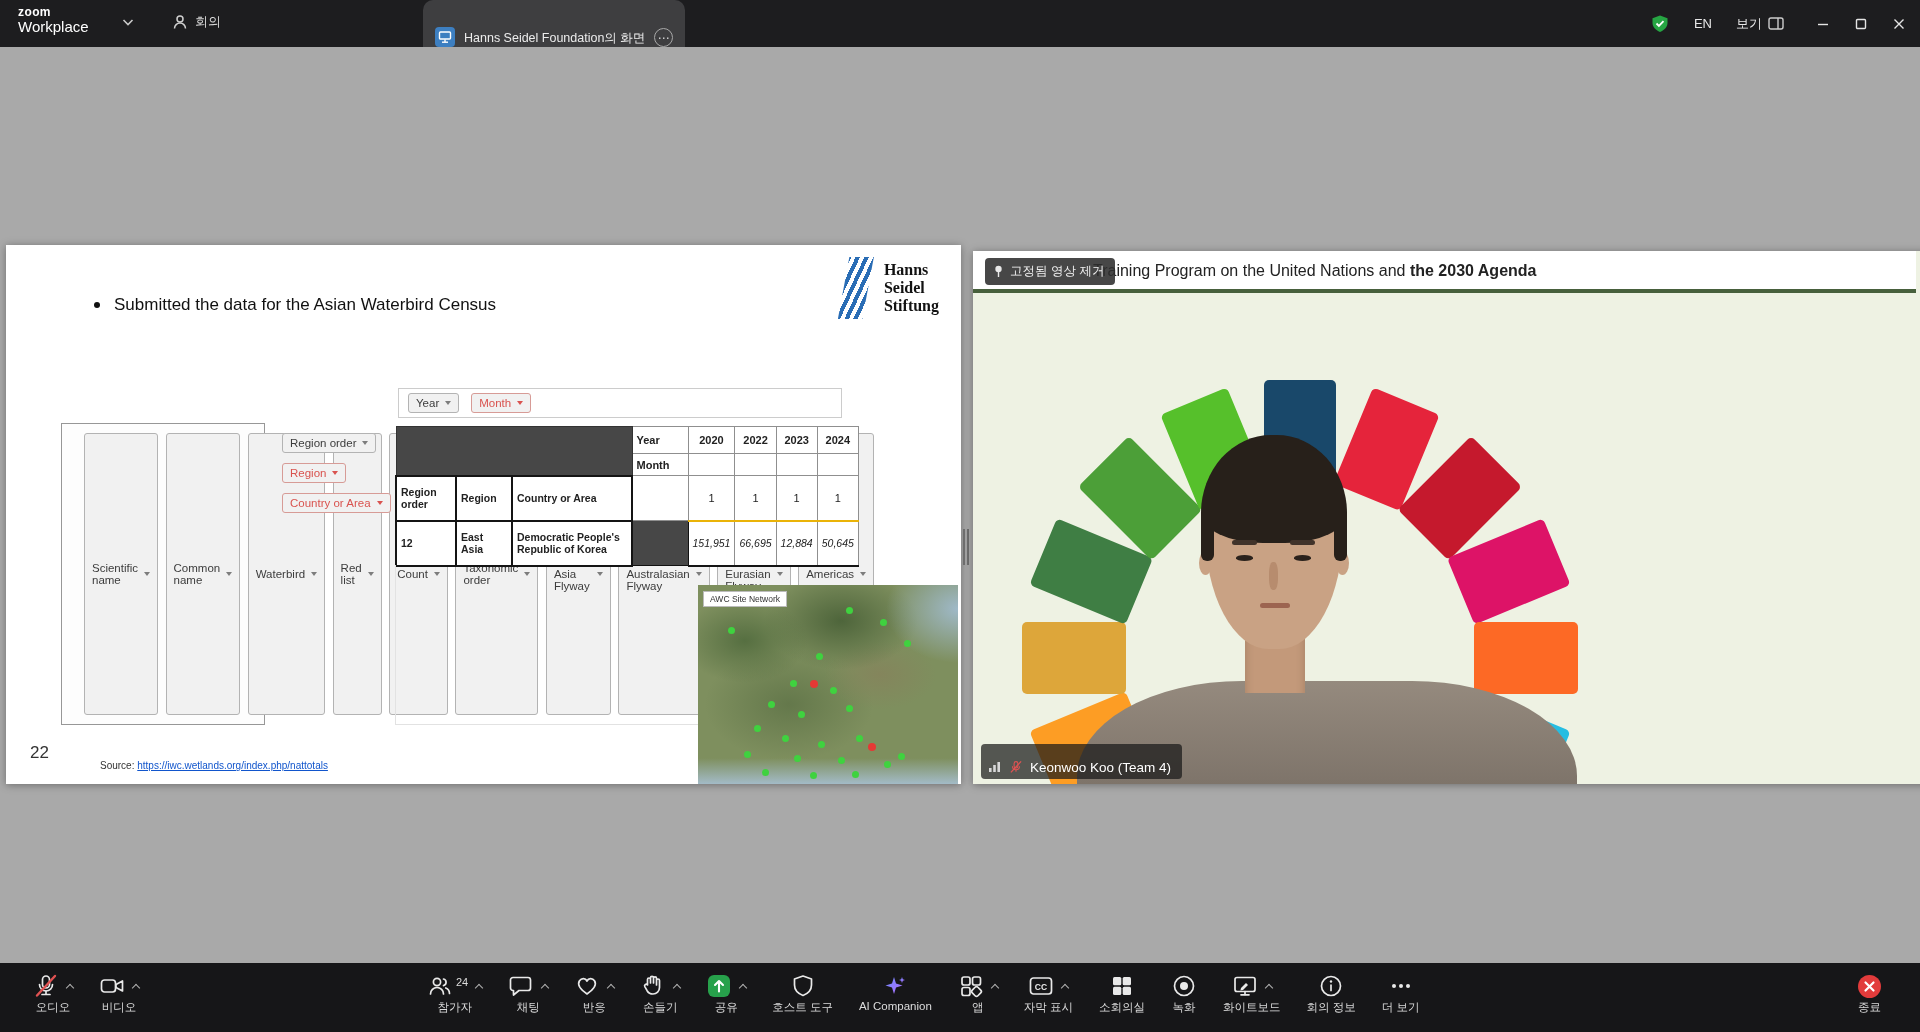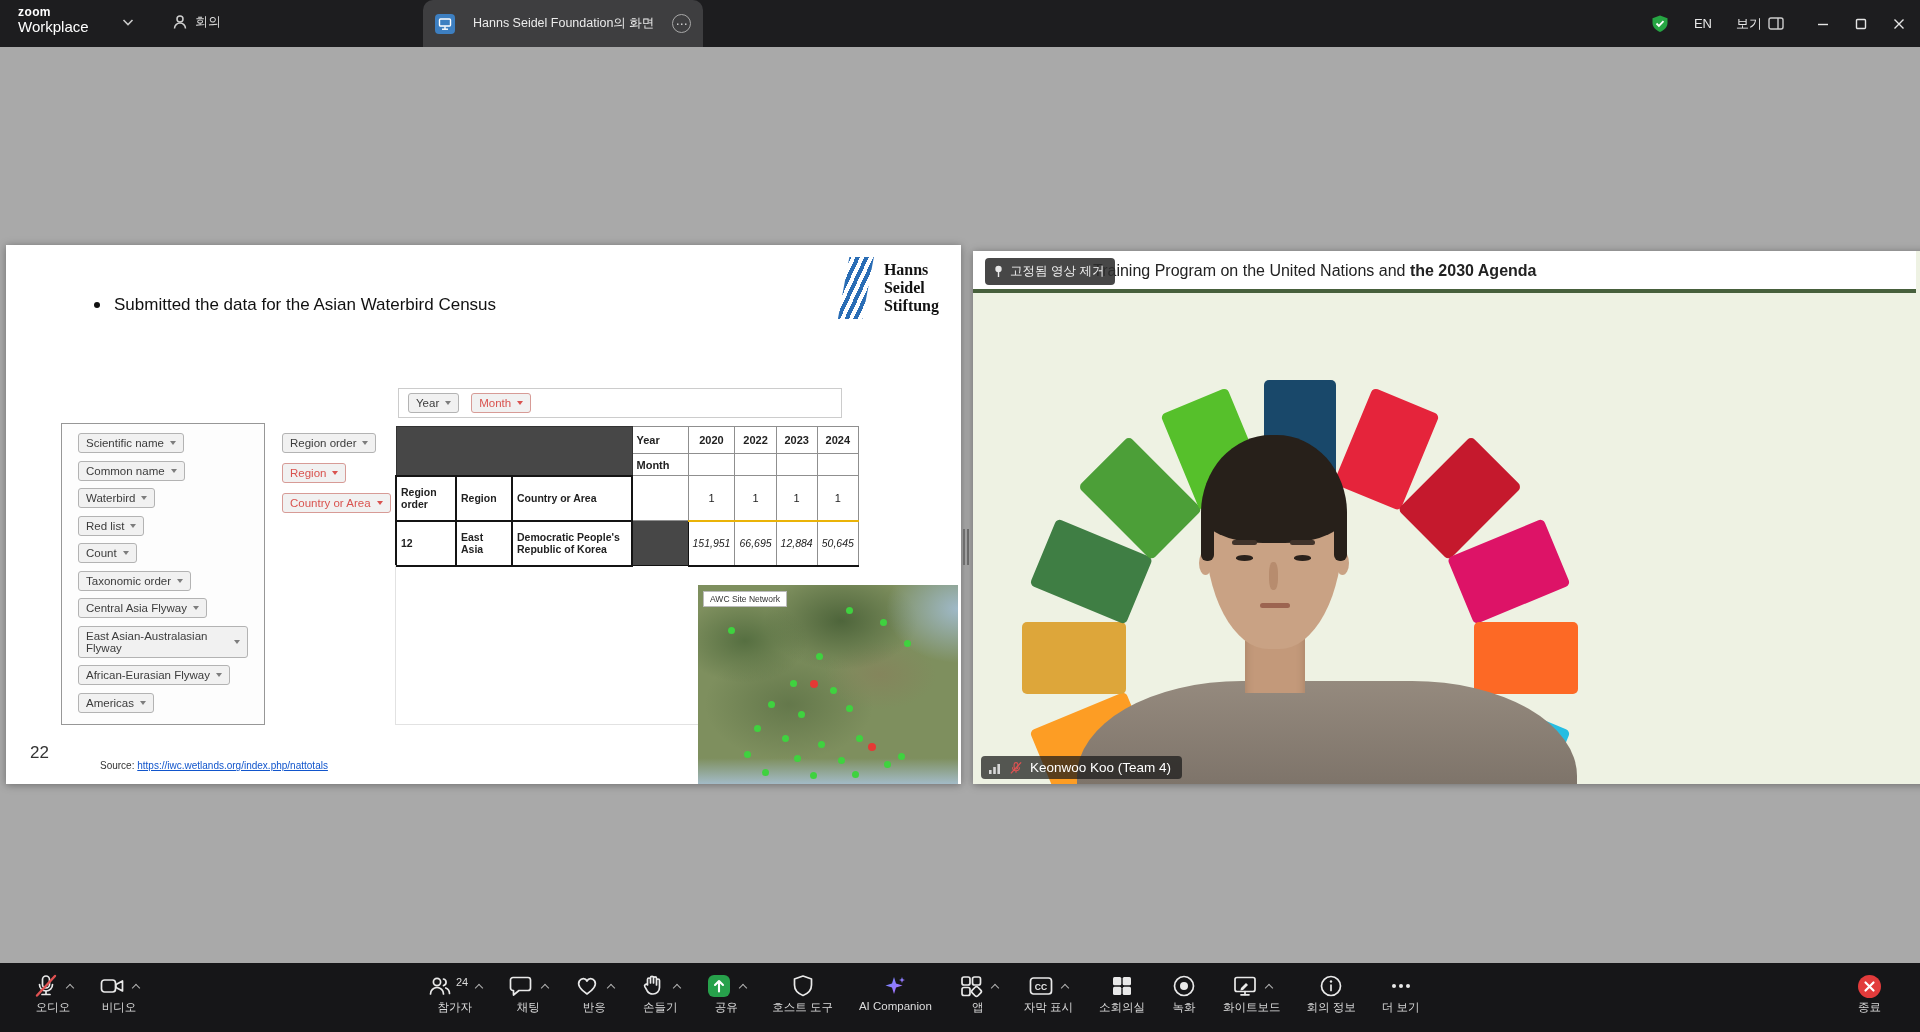--- a/index.html
+++ b/index.html
@@ -8,21 +8,21 @@
     width:1920px; height:1032px; overflow:hidden; position:relative;
     background:#a9a9a9; font-family:"Liberation Sans", sans-serif;
   }
   
   .topbar { position:absolute; top:0; left:0; width:1920px; height:47px; background:#1d1d1f; }
   .logo-block { position:absolute; left:18px; top:6px; color:#fff; line-height:1.1; }
   .logo-top { font-size:12px; font-weight:bold; letter-spacing:.4px; }
   .logo-bottom { font-size:15px; }
   .logo-caret { position:absolute; left:122px; top:18px; }
   .meeting-item { position:absolute; left:172px; top:13px; display:flex; gap:7px; align-items:center; color:#d9d9d9; font-size:13px; }
-  .screen-tab { position:absolute; left:423px; top:0; height:47px; background:#3e3e40; border-radius:10px 10px 0 0; display:flex; align-items:center; gap:18px; padding:8px 12px; }
+  .screen-tab { position:absolute; left:423px; top:0; height:47px; background:#3e3e40; border-radius:10px 10px 0 0; display:flex; align-items:flex-end; gap:9px; padding:0 12px; }
   .tab-label { color:#ececec; font-size:12.5px; white-space:nowrap; }
   .tab-more { width:19px; height:19px; border:1.5px solid #a8a8a8; border-radius:50%; color:#ddd; font-size:12px; display:flex; align-items:center; justify-content:center; flex:none; line-height:1; }
   .topbar-right { position:absolute; right:14px; top:0; height:47px; display:flex; align-items:center; gap:24px; }
   .lang { color:#e8e8e8; font-size:13px; }
   .view-btn { display:flex; gap:6px; color:#e8e8e8; font-size:13px; align-items:center; }
   .win-controls { display:flex; gap:24px; margin-left:8px; align-items:center; }
 
   
   .stage { position:absolute; top:47px; left:0; width:1920px; height:916px; background:#a9a9a9; }
   .divider { position:absolute; left:963px; top:482px; display:flex; gap:2px; }
@@ -35,21 +35,21 @@
   .hss { position:absolute; right:22px; top:12px; display:flex; gap:10px; align-items:center; }
   .hss-stripes { width:36px; height:62px; background:repeating-linear-gradient(115deg,#2a6db5 0 4px,#ffffff 4px 8px); clip-path:polygon(32% 0,100% 0,68% 100%,0 100%); }
   .hss-text { font-family:"Liberation Serif", serif; font-weight:bold; font-size:16px; color:#121212; line-height:1.12; }
 
   .pill { border:1px solid #b3b3b3; background:#f1f1f1; border-radius:3px; font-size:11.5px; color:#3c3c3c; padding:3px 7px; display:inline-flex; gap:6px; align-items:center; width:fit-content; }
   .pill.red { color:#d9534f; border-color:#d79b96; }
   .tri { width:0; height:0; border-left:3.5px solid transparent; border-right:3.5px solid transparent; border-top:4.5px solid #7d7d7d; display:inline-block; }
   .pill.red .tri { border-top-color:#d9534f; }
 
   .ym-box { position:absolute; left:392px; top:143px; width:444px; height:30px; border:1px solid #ccc; display:flex; align-items:center; gap:12px; padding-left:9px; background:#fff; }
-  .filter-box { position:absolute; left:55px; top:178px; width:204px; height:302px; border:1px solid #979797; background:#fdfdfd; padding:9px 16px; display:flex; flex-direction:column; gap:7.5px; }
+  .filter-box { position:absolute; left:55px; top:178px; width:204px; height:302px; border:1px solid #979797; background:#fdfdfd; padding:9px 22px; display:flex; flex-direction:row; gap:7.5px; }
   .pf { position:absolute; left:276px; }
   .pf0 { top:188px; } .pf1 { top:218px; } .pf2 { top:248px; }
 
   .pivot-table { position:absolute; left:389px; top:181px; border-collapse:collapse; font-size:11px; color:#222; table-layout:fixed; }
   .pivot-table td, .pivot-table th { border:1px solid #8f8f8f; padding:2px 4px; background:#fff; text-align:left; vertical-align:middle; font-weight:normal; }
   .pivot-table .corner { background:#474747; border-color:#333; }
   .pivot-table .dark { background:#474747; border-color:#111; }
   .pivot-table .b { font-weight:bold; }
   .pivot-table .c { text-align:center; }
   .pivot-table .thick { border:2px solid #141414; font-weight:bold; font-size:10.5px; }
@@ -94,21 +94,21 @@
   .head { position:absolute; left:232px; top:192px; width:138px; height:206px; background:#c9a284; border-radius:50% 50% 46% 46% / 42% 42% 58% 58%; z-index:4; }
   .hair { position:absolute; left:228px; top:184px; width:146px; height:108px; background:#27201a; border-radius:52% 52% 46% 46% / 78% 78% 30% 30%; z-index:5; }
   .hair::before { content:""; position:absolute; left:0; top:78px; width:13px; height:48px; background:#27201a; border-radius:0 0 6px 6px; }
   .hair::after { content:""; position:absolute; right:0; top:78px; width:13px; height:48px; background:#27201a; border-radius:0 0 6px 6px; }
   .brow { position:absolute; width:25px; height:5px; background:#41332a; border-radius:3px; top:289px; z-index:6; }
   .brow-l { left:259px; } .brow-r { left:317px; }
   .eye { position:absolute; width:17px; height:5.5px; background:#2b221c; border-radius:50%; top:304px; z-index:6; }
   .eye-l { left:263px; } .eye-r { left:321px; }
   .nose { position:absolute; left:296px; top:311px; width:9px; height:28px; background:rgba(150,100,70,.35); border-radius:40%; z-index:6; }
   .mouth { position:absolute; left:287px; top:352px; width:30px; height:5px; background:#9c6450; border-radius:3px; z-index:6; }
-  .name-tag { position:absolute; left:8px; bottom:5px; background:rgba(25,25,25,.72); border-radius:4px; padding:4px 11px 4px 7px; display:flex; align-items:flex-end; gap:7px; color:#fff; font-size:13.5px; z-index:10; }
+  .name-tag { position:absolute; left:8px; bottom:5px; background:rgba(25,25,25,.72); border-radius:4px; padding:16px 11px 4px 7px; display:flex; align-items:flex-start; gap:7px; color:#fff; font-size:13.5px; z-index:10; }
 
   
   .toolbar { position:absolute; bottom:0; left:0; width:1920px; height:69px; background:#161618; }
   .tb-left { position:absolute; left:20px; top:9px; display:flex; }
   .tb-center { position:absolute; left:414px; top:9px; display:flex; }
   .tb-end { position:absolute; right:24px; top:9px; }
   .tb-item { display:flex; flex-direction:column; align-items:center; padding:0 13px; }
   .tb-iconrow { height:28px; display:flex; align-items:center; }
   .tb-label { font-size:11.5px; color:#dcdcdc; margin-top:0; white-space:nowrap; }
   .caret { width:6px; height:6px; border-left:1.8px solid #b0b0b0; border-top:1.8px solid #b0b0b0; transform:rotate(45deg); margin-left:8px; margin-top:3px; flex:none; }

